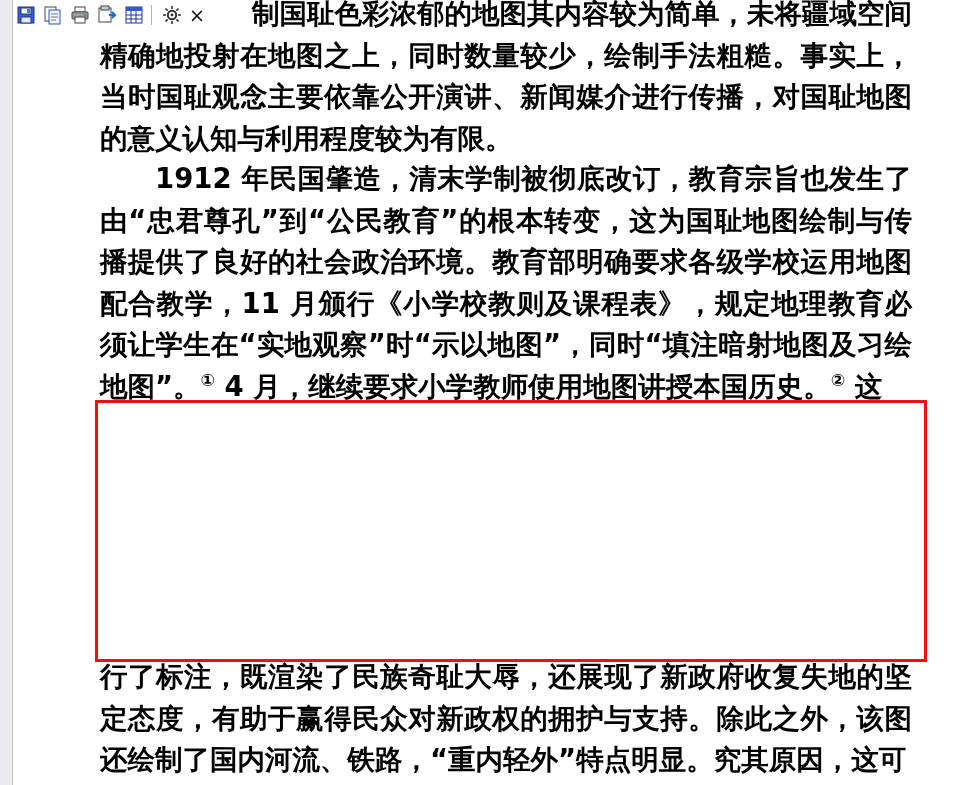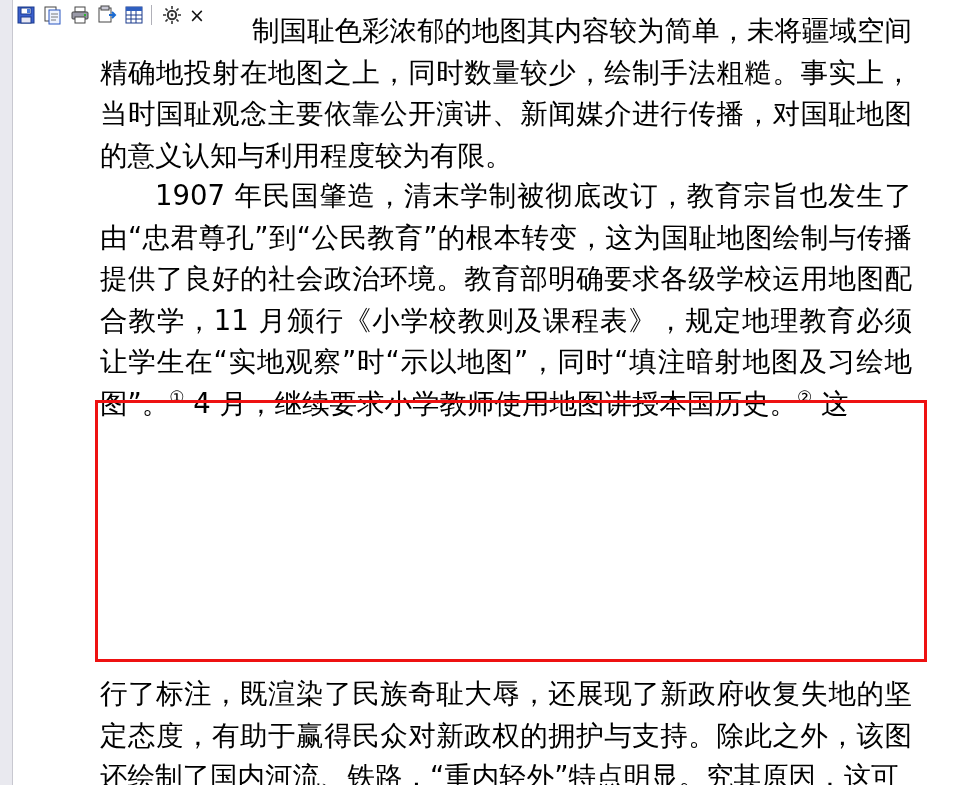--- a/index.html
+++ b/index.html
@@ -67,23 +67,24 @@
     color: #111;
     font-family: "DejaVu Sans", sans-serif;
     margin-left: 2px;
     margin-right: 0px;
   }
 
   
   .doc {
     position: absolute;
     left: 12px;
-    top: 17px;
+    top: 0;
     width: 962px;
     height: 673px;
+    font-weight: bold;
   }
   .para {
     font-family: "DejaVu Sans", sans-serif;
     font-size: 27.5px;
     line-height: 41.5px;
     color: #000000;
     letter-spacing: 0px;
     text-align: justify;
     text-justify: inter-character;
     margin: 0;
@@ -199,21 +200,21 @@
       </svg>
     </div>
 
     <div class="tb-close">×</div>
   </div>
 
   <div class="doc">
 
     <p class="para para-1">制国耻色彩浓郁的地图其内容较为简单，未将疆域空间精确地投射在地图之上，同时数量较少，绘制手法粗糙。事实上，当时国耻观念主要依靠公开演讲、新闻媒介进行传播，对国耻地图的意义认知与利用程度较为有限。</p>
 
-    <p class="para para-2"><span>1907 年民国肇造，清末学制被彻底改订，教育宗旨也发生了由“忠君尊孔”到“公民教育”的根本转变，这为国耻地图绘制与传播提供了良好的社会政治环境。教育部明确要求各级学校运用地图配合教学，11 月颁行《小学校教则及课程表》，规定地理教育必须让学生在“实地观察”时“示以地图”，同时“填注暗射地图及习绘地图”。</span><span class="sup">①</span><span> 4 月，继续要求小学教师使用地图讲授本国历史。</span><span class="sup">②</span><span> 这</span></p>
+    <p class="para para-2"><span>1912 年民国肇造，清末学制被彻底改订，教育宗旨也发生了由“忠君尊孔”到“公民教育”的根本转变，这为国耻地图绘制与传播提供了良好的社会政治环境。教育部明确要求各级学校运用地图配合教学，11 月颁行《小学校教则及课程表》，规定地理教育必须让学生在“实地观察”时“示以地图”，同时“填注暗射地图及习绘地图”。</span><span class="sup">①</span><span> 4 月，继续要求小学教师使用地图讲授本国历史。</span><span class="sup">②</span><span> 这</span></p>
 
 
     <p class="para para-4">行了标注，既渲染了民族奇耻大辱，还展现了新政府收复失地的坚定态度，有助于赢得民众对新政权的拥护与支持。除此之外，该图还绘制了国内河流、铁路，“重内轻外”特点明显。究其原因，这可</p>
 
   </div>
 
   <div class="redbox"></div>
 
 </div>
 

